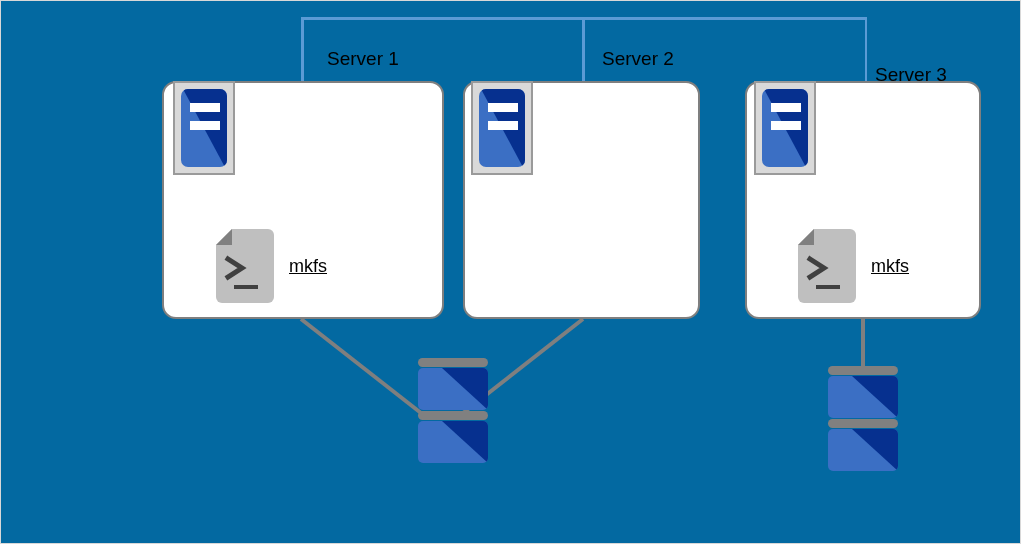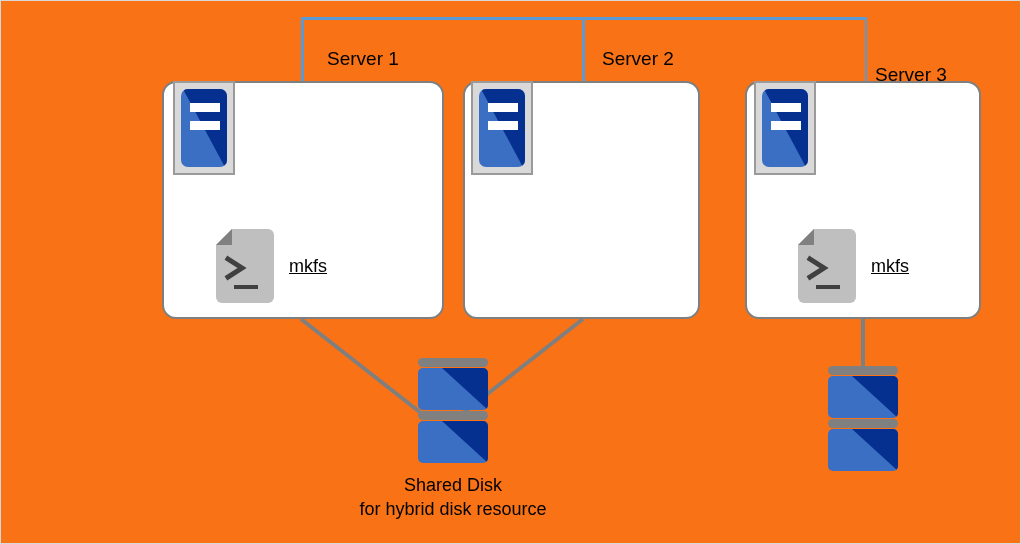--- a/index.html
+++ b/index.html
@@ -4,21 +4,21 @@
 <style>
   html, body {
     margin: 0;
     padding: 0;
     background: #ffffff;
   }
   #canvas {
     position: relative;
     width: 1021px;
     height: 544px;
-    background: #f97316;
+    background: #0369a1;
     border: 1px solid #d8d8d8;
     box-sizing: border-box;
     font-family: "Liberation Sans", sans-serif;
     overflow: hidden;
   }
 
   
   .server-box {
     position: absolute;
     border: 2.5px solid #7f7f7f;
@@ -210,24 +210,20 @@
     </svg>
     <div class="mkfs-label" style="left:73px; top:28px;">mkfs</div>
   </div>
 
   <div class="disk" style="left:417px; top:357px;">
     <div class="disk-bar"></div>
     <div class="disk-body"></div>
     <div class="disk-bar"></div>
     <div class="disk-body"></div>
   </div>
-  <div class="caption" style="left:302px; top:472px; width:300px;">
-    <div>Shared Disk</div>
-    <div>for hybrid disk resource</div>
-  </div>
 
   <div class="disk" style="left:827px; top:365px;">
     <div class="disk-bar"></div>
     <div class="disk-body"></div>
     <div class="disk-bar"></div>
     <div class="disk-body"></div>
   </div>
 
 </div>
 

